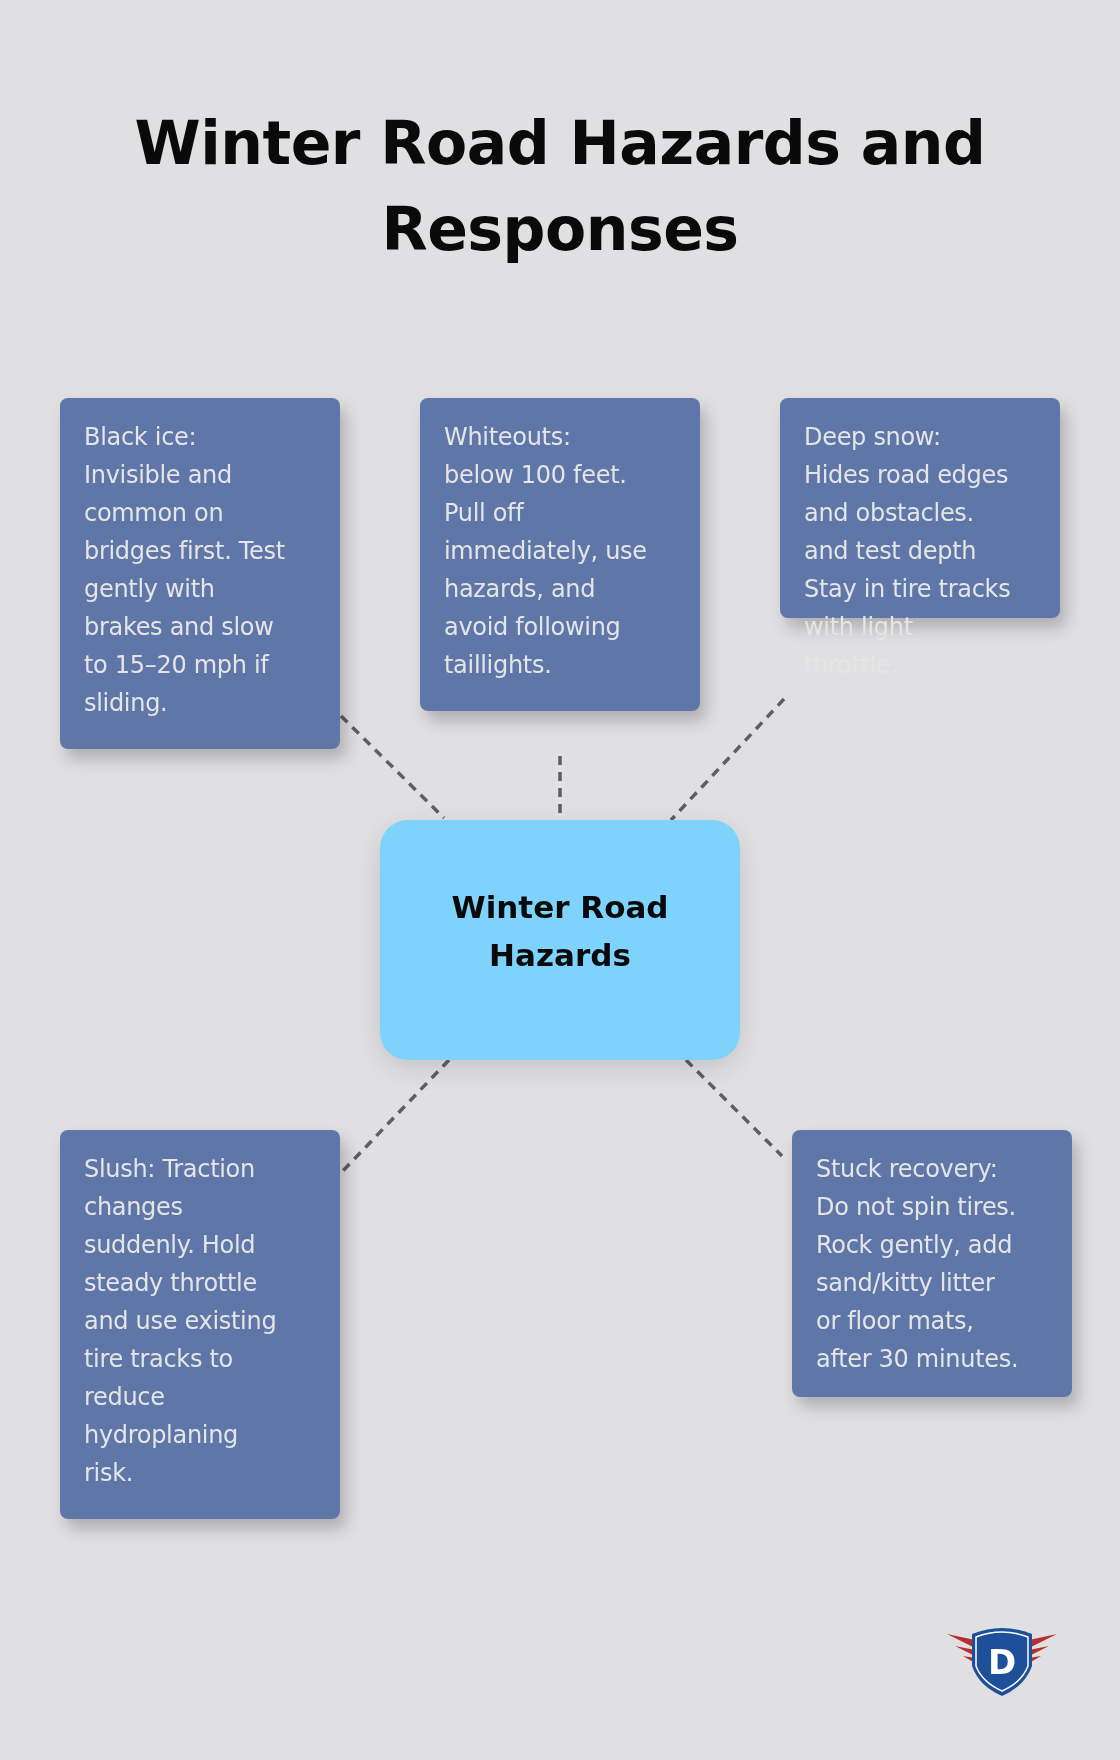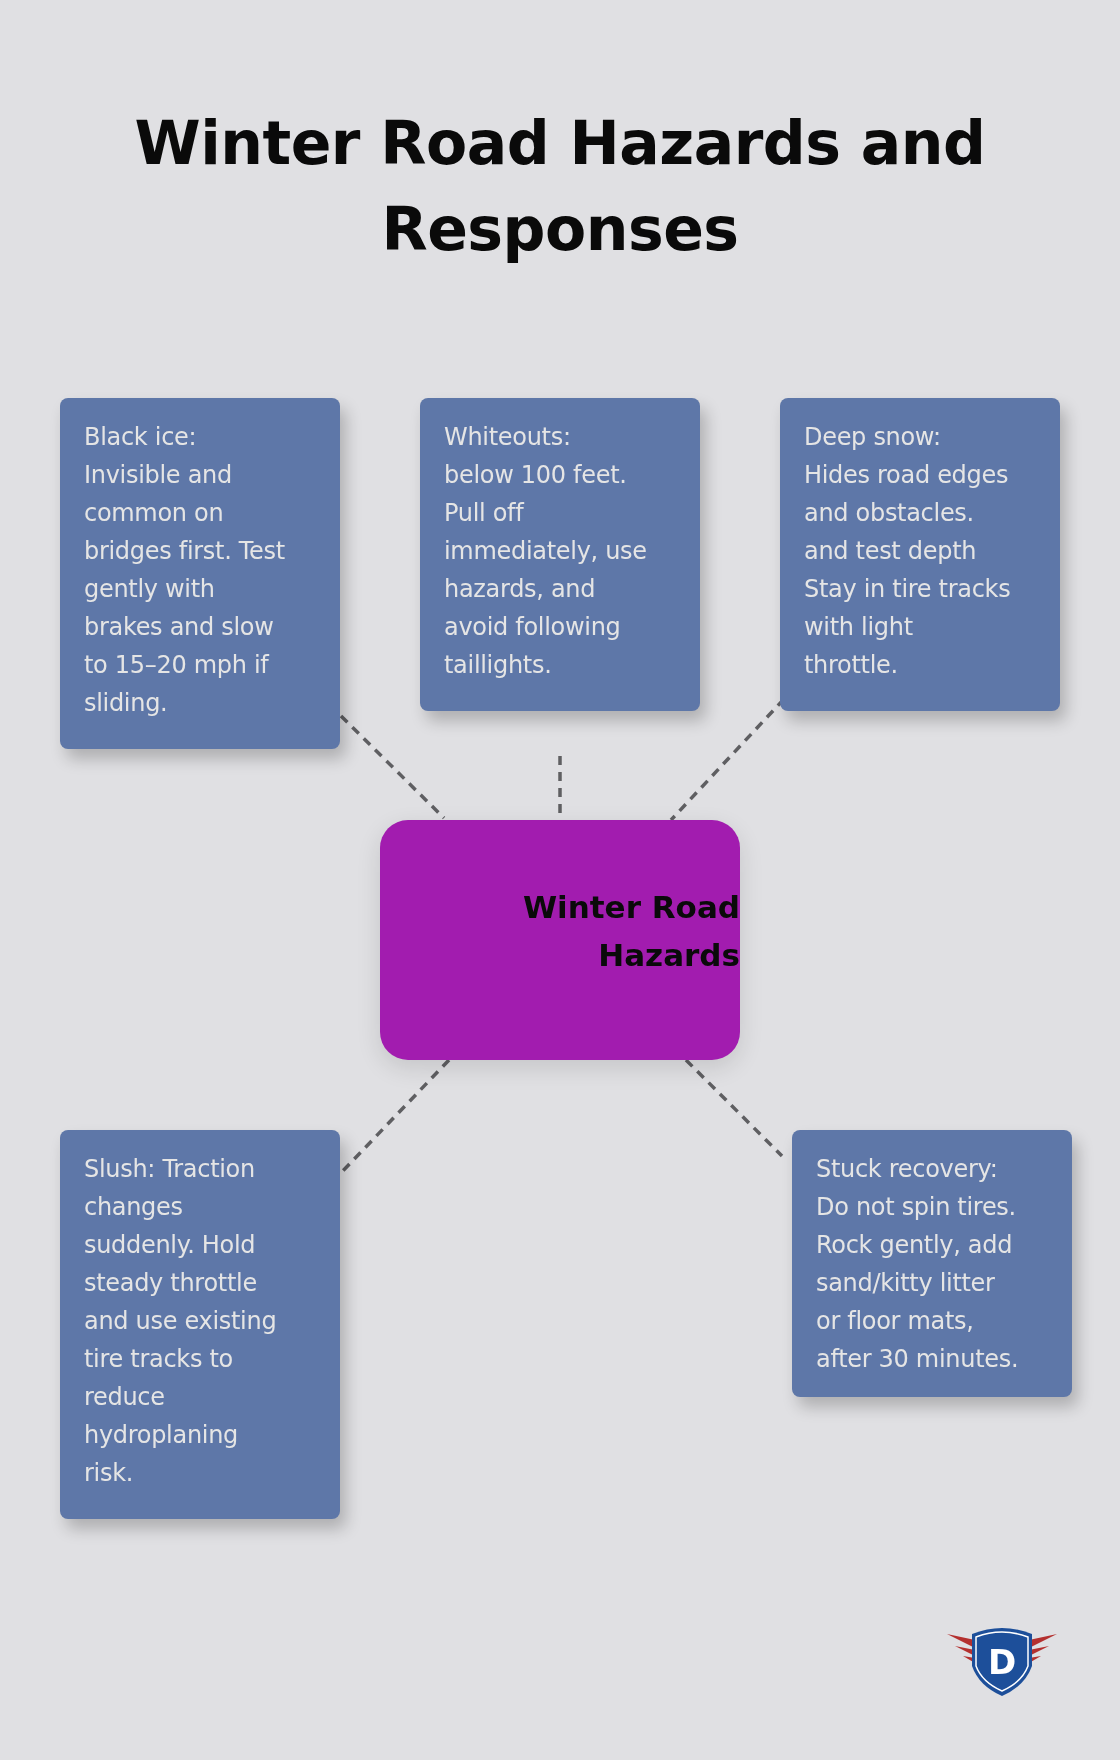--- a/index.html
+++ b/index.html
@@ -38,25 +38,25 @@
     font-family: "DejaVu Sans", sans-serif;
     font-size: 24px;
     line-height: 38px;
     box-shadow: 6px 10px 16px rgba(0,0,0,0.22);
   }
   .card .line { display: block; white-space: nowrap; letter-spacing: -0.3px; }
   .center-card {
     position: absolute;
     left: 380px; top: 820px;
     width: 360px; height: 240px;
-    background: #a21caf;
+    background: #7dd3fc;
     border-radius: 28px;
     box-shadow: 0 8px 24px rgba(0,0,0,0.12);
     display: flex; flex-direction: column;
-    align-items: flex-end; justify-content: center;
+    align-items: center; justify-content: center;
     text-align: center;
     font-family: "DejaVu Sans", sans-serif;
     font-weight: bold;
     font-size: 31px;
     line-height: 48px;
     color: #0a0a0a;
     padding-bottom: 18px;
     box-sizing: border-box;
   }
   .center-card span { display: block; }
@@ -98,21 +98,21 @@
 <div class="card" style="left:420px; top:398px; height:313px;">
   <span class="line">Whiteouts:</span>
   <span class="line">below 100 feet.</span>
   <span class="line">Pull off</span>
   <span class="line">immediately, use</span>
   <span class="line">hazards, and</span>
   <span class="line">avoid following</span>
   <span class="line">taillights.</span>
 </div>
 
-<div class="card" style="left:780px; top:398px; height:313px;">
+<div class="card" style="left:780px; top:398px; height:220px;">
   <span class="line">Deep snow:</span>
   <span class="line">Hides road edges</span>
   <span class="line">and obstacles.</span>
   <span class="line">and test depth</span>
   <span class="line">Stay in tire tracks</span>
   <span class="line">with light</span>
   <span class="line">throttle.</span>
 </div>
 
 <div class="center-card">

